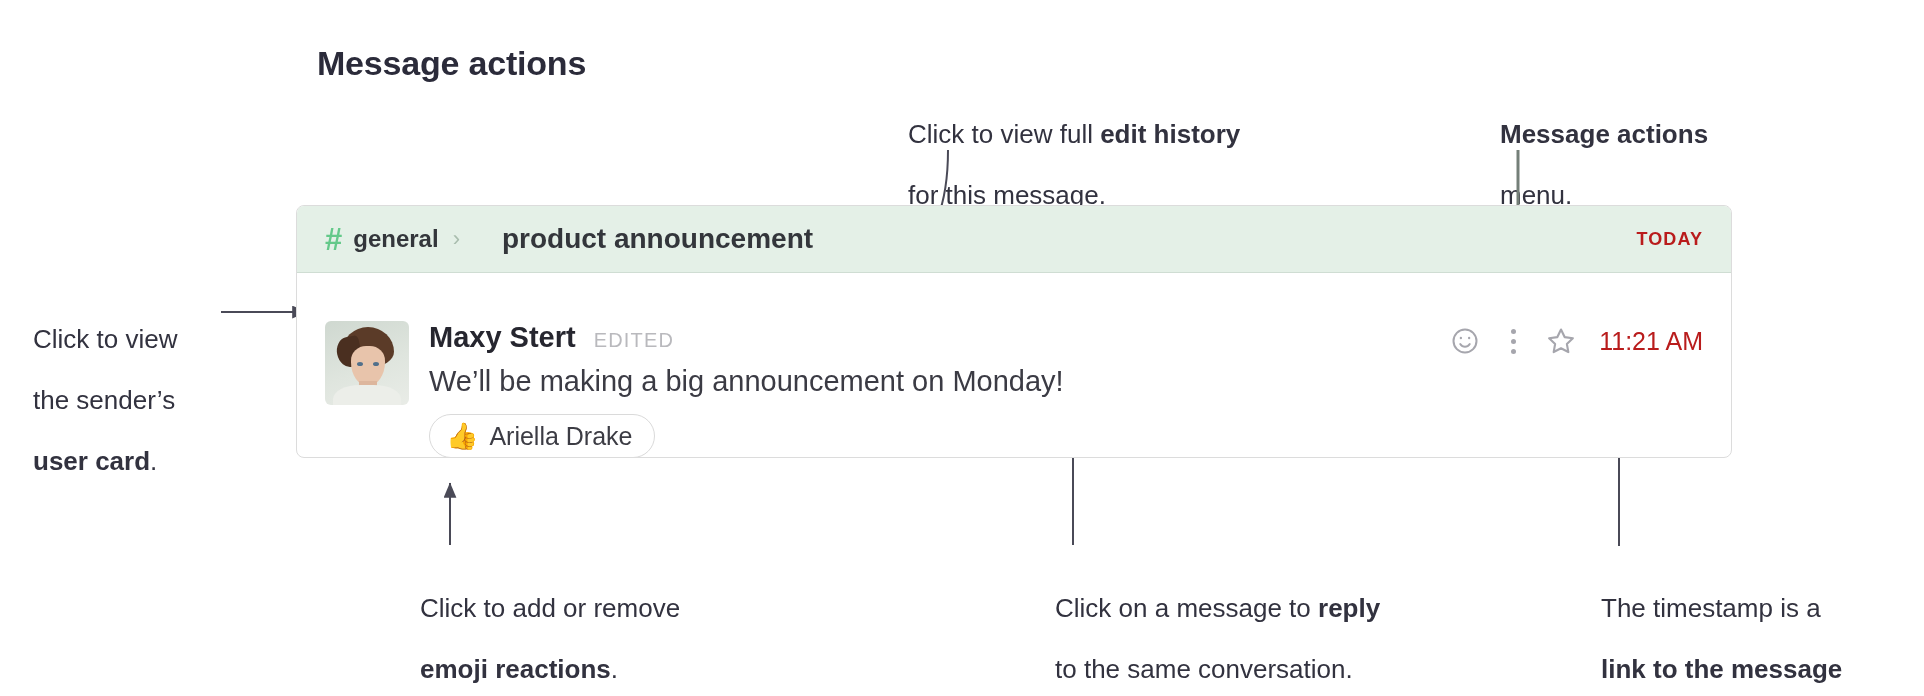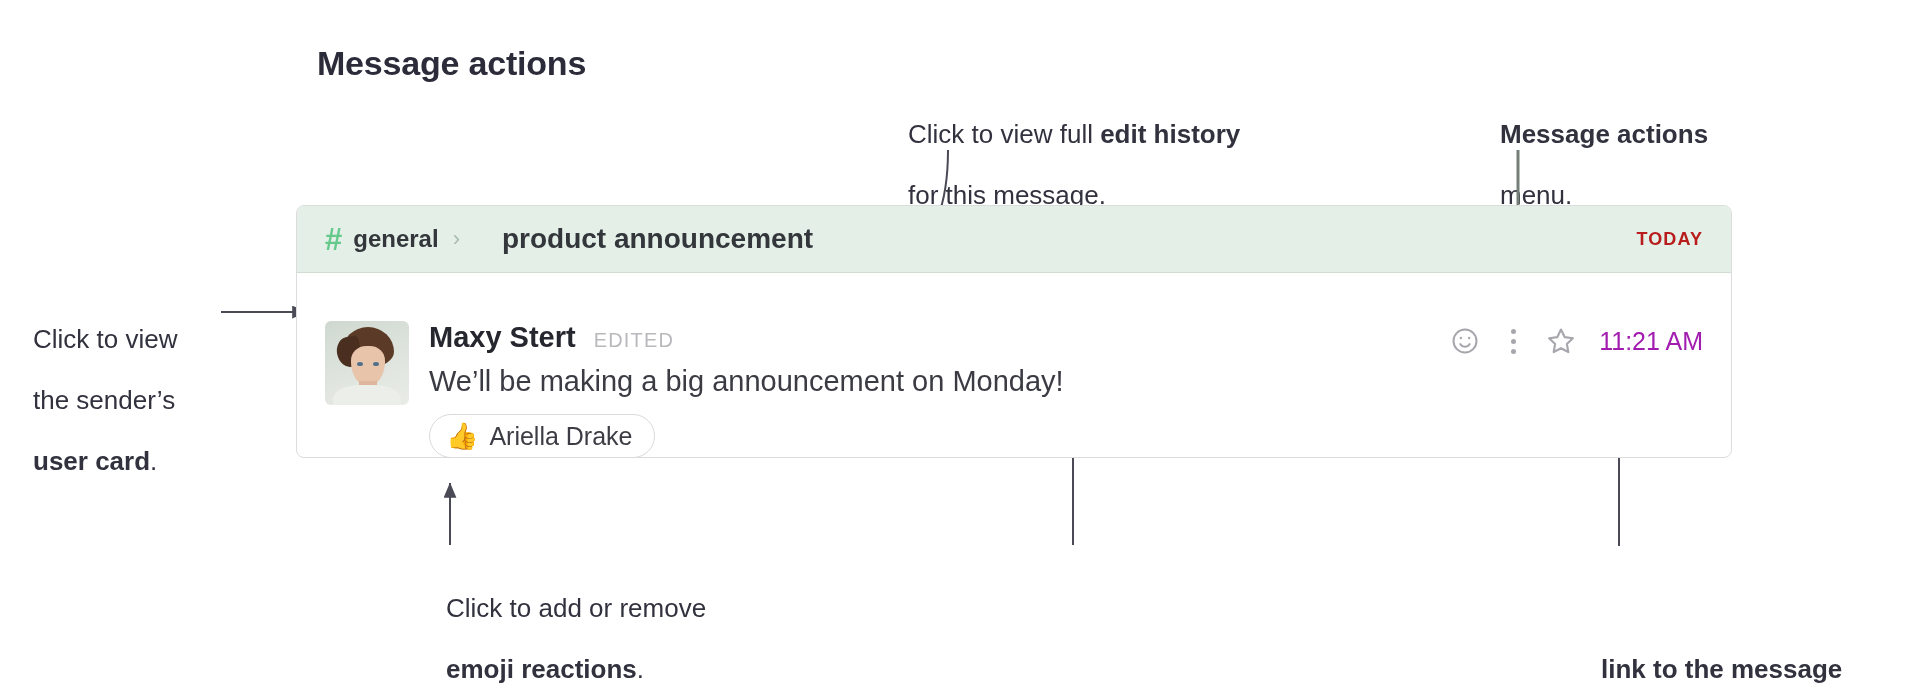--- a/index.html
+++ b/index.html
@@ -35,21 +35,21 @@
     font-size: 26px;
     line-height: 1.18;
     color: #32323f;
     white-space: pre-line;
   }
   .annot b { font-weight: 700; }
 
   #annot-edit-history { left: 908px; top: 88px; }
   #annot-actions-menu { left: 1500px; top: 88px; }
   #annot-user-card    { left: 33px;  top: 293px; }
-  #annot-reactions    { left: 446px; top: 562px; }
+  #annot-reactions    { left: 420px; top: 562px; }
   #annot-reply        { left: 1055px;top: 562px; }
   #annot-timestamp    { left: 1601px;top: 562px; }
 
   
   .leader { position: absolute; pointer-events: none; }
 
   
   #message-card {
     position: absolute;
     left: 296px;
@@ -218,21 +218,21 @@
   #dots-icon { flex-direction: column; gap: 5px; }
   #dots-icon i {
     display: block;
     width: 5px; height: 5px;
     border-radius: 50%;
     background: #a6a6ad;
   }
   #msg-timestamp {
     margin-left: 14px;
     font-size: 25px;
-    color: #a21caf;
+    color: #b91c1c;
     white-space: nowrap;
   }
 </style>
 </head>
 <body>
 
 <div class="stage">
 
   <div id="page-title">Message actions</div>
 
@@ -250,23 +250,27 @@
     <span>Click to view</span><br>
     <span>the sender’s</span><br>
     <b>user card</b><span>.</span>
   </div>
 
   <div class="annot" id="annot-reactions">
     <span>Click to add or remove</span><br>
     <b>emoji reactions</b><span>.</span>
   </div>
 
+  <div class="annot" id="annot-reply">
+    <span>Click on a message to </span><b>reply</b><br>
+    <span>to the same conversation.</span>
+  </div>
 
   <div class="annot" id="annot-timestamp">
-    <br>
+    <span>The timestamp is a</span><br>
     <b>link to the message</b><br>
     
   </div>
 
   <svg class="leader" id="leaders" width="1924" height="696" viewBox="0 0 1924 696">
     <defs>
       <marker id="ah" markerWidth="9" markerHeight="9" refX="7.4" refY="3.2" orient="auto">
         <path d="M0,0 L7.6,3.2 L0,6.4 z" fill="#4a4a57"></path>
       </marker>
     </defs>

